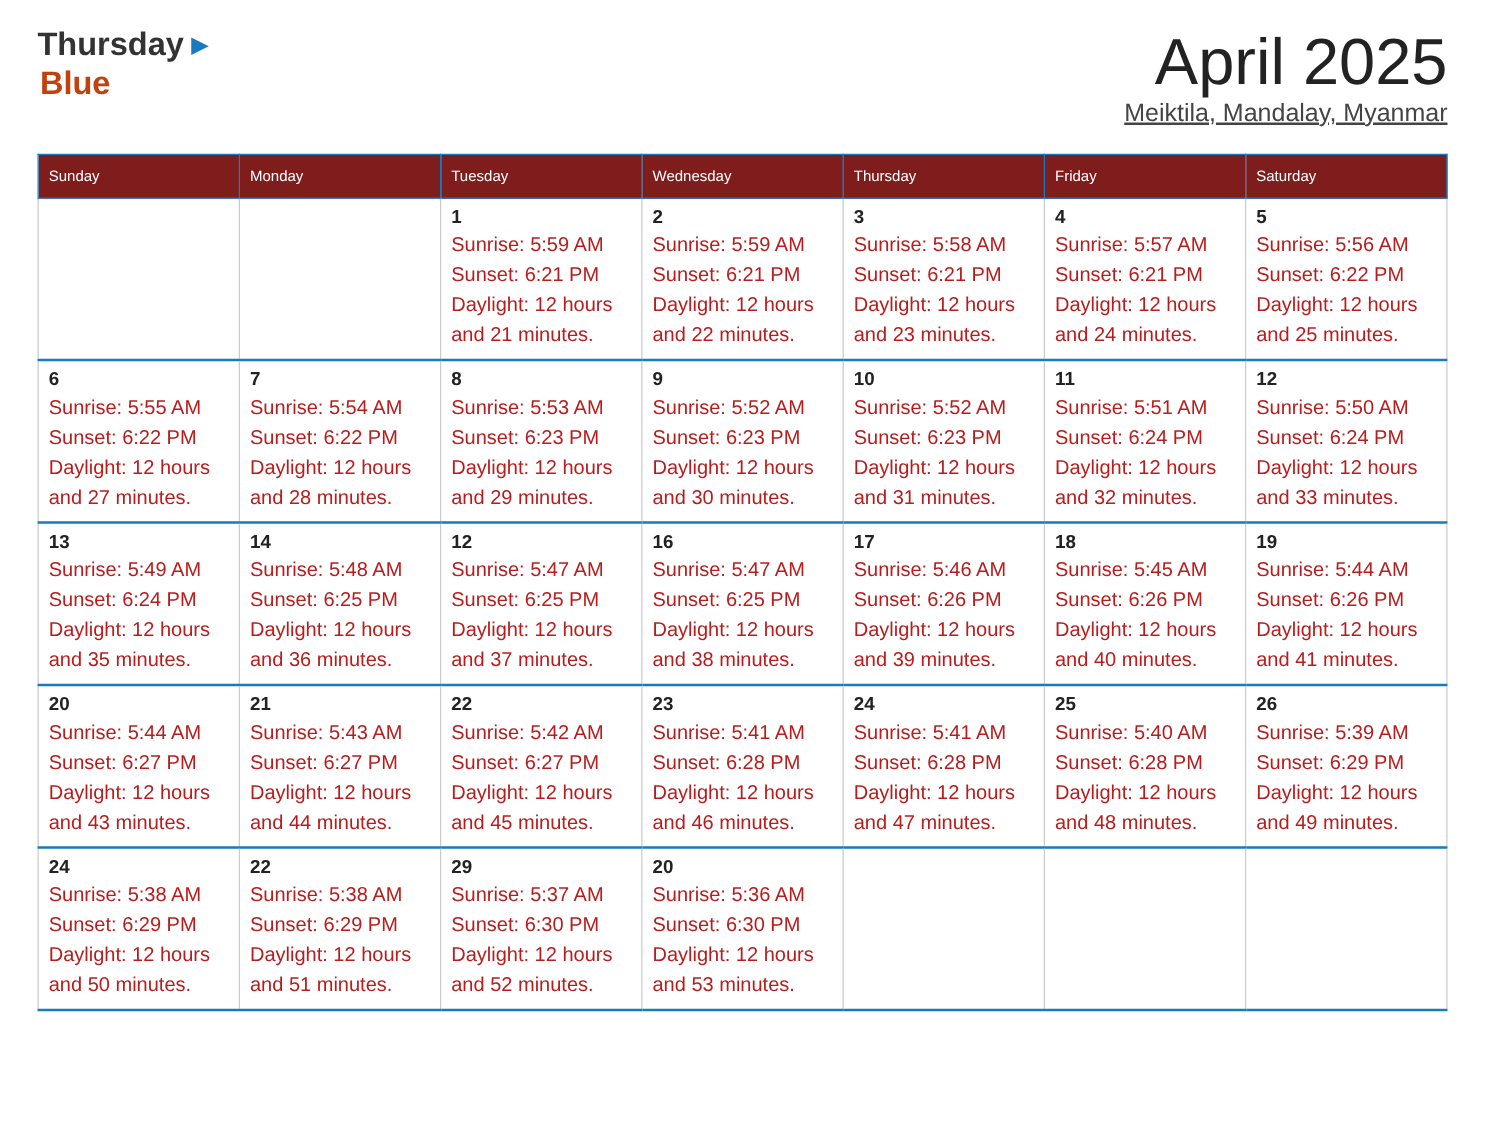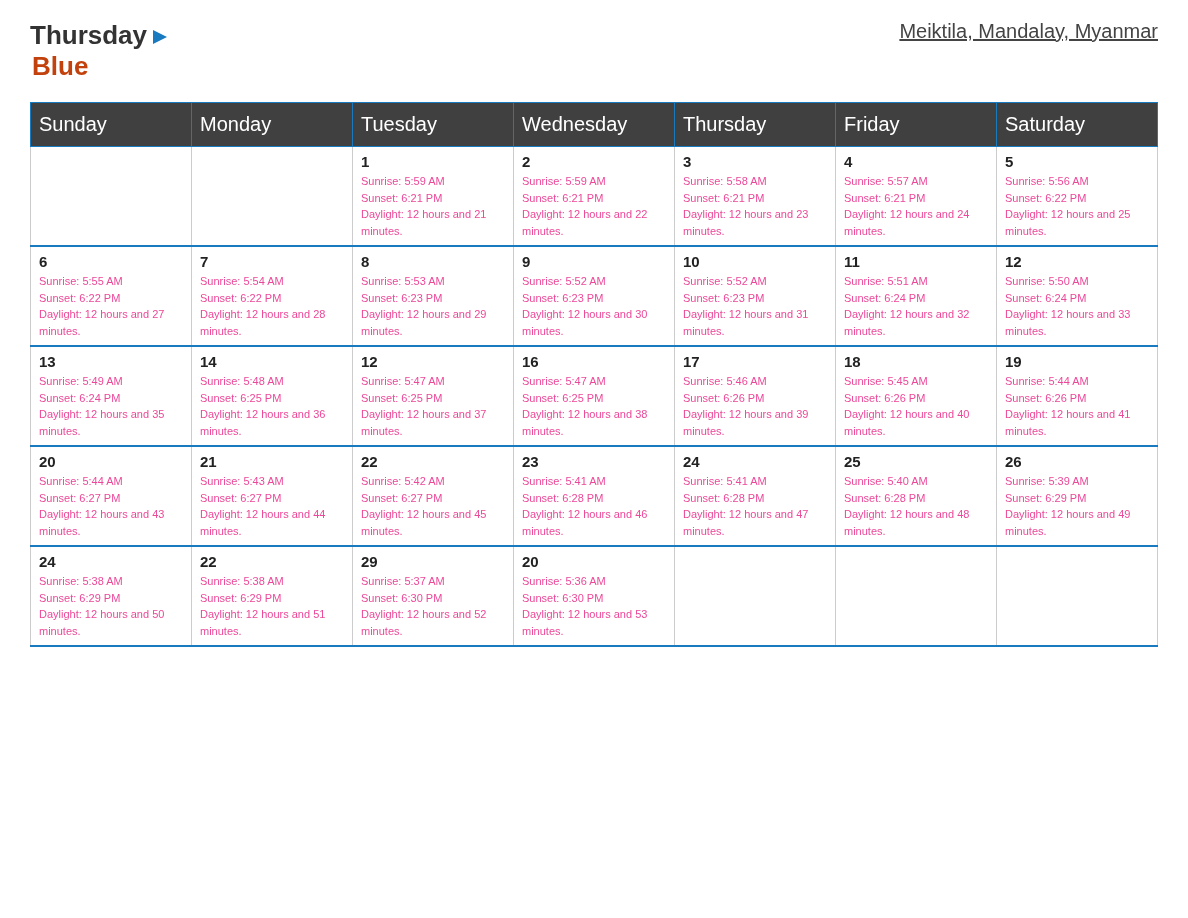--- a/index.html
+++ b/index.html
@@ -28,47 +28,47 @@
       font-size: 20px;
       font-weight: normal;
       color: #444;
       text-decoration: underline;
     }
     .calendar {
       width: 100%;
       border-collapse: collapse;
     }
     .calendar thead tr th {
-      background-color: #404040;
+      background-color: #7f1d1d;
       color: #fff;
       padding: 10px 8px;
       text-align: left;
-      font-size: 20px;
+      font-size: 12px;
       font-weight: normal;
       border: 1px solid #1a7abf;
     }
     .calendar tbody tr td {
       vertical-align: top;
       padding: 6px 8px;
       border: 1px solid #ccc;
       border-bottom: 2px solid #1a7abf;
       width: 14.28%;
       min-height: 90px;
       font-size: 13px;
       color: #333;
     }
     .day-number {
       font-size: 15px;
       font-weight: bold;
       color: #222;
       margin-bottom: 3px;
     }
     .day-info {
-      font-size: 11px;
-      color: #ec4899;
+      font-size: 16px;
+      color: #b91c1c;
       line-height: 1.5;
     }
     .empty-cell {
       background: #fff;
     }
     .logo-wrapper {
       display: flex;
       flex-direction: column;
     }
     .logo-line1 {
@@ -85,20 +85,21 @@
       <span style="font-size:26px;font-weight:bold;color:#333;">Thursday</span>
       <svg width="22" height="22" viewBox="0 0 22 22" style="margin-left:2px;margin-top:2px;">
         <polygon points="4,4 18,11 4,18" fill="#1a7abf"></polygon>
       </svg>
     </div>
     <div>
       <span style="font-size:26px;font-weight:bold;color:#c2410c;margin-left:2px;">Blue</span>
     </div>
   </div>
   <div class="title-block">
+    <h1>April 2025</h1>
     <h2>Meiktila, Mandalay, Myanmar</h2>
   </div>
 </div>
 
 <table class="calendar">
   <thead>
     <tr>
     <th>Sunday</th>
         <th>Monday</th>
         <th>Tuesday</th>

